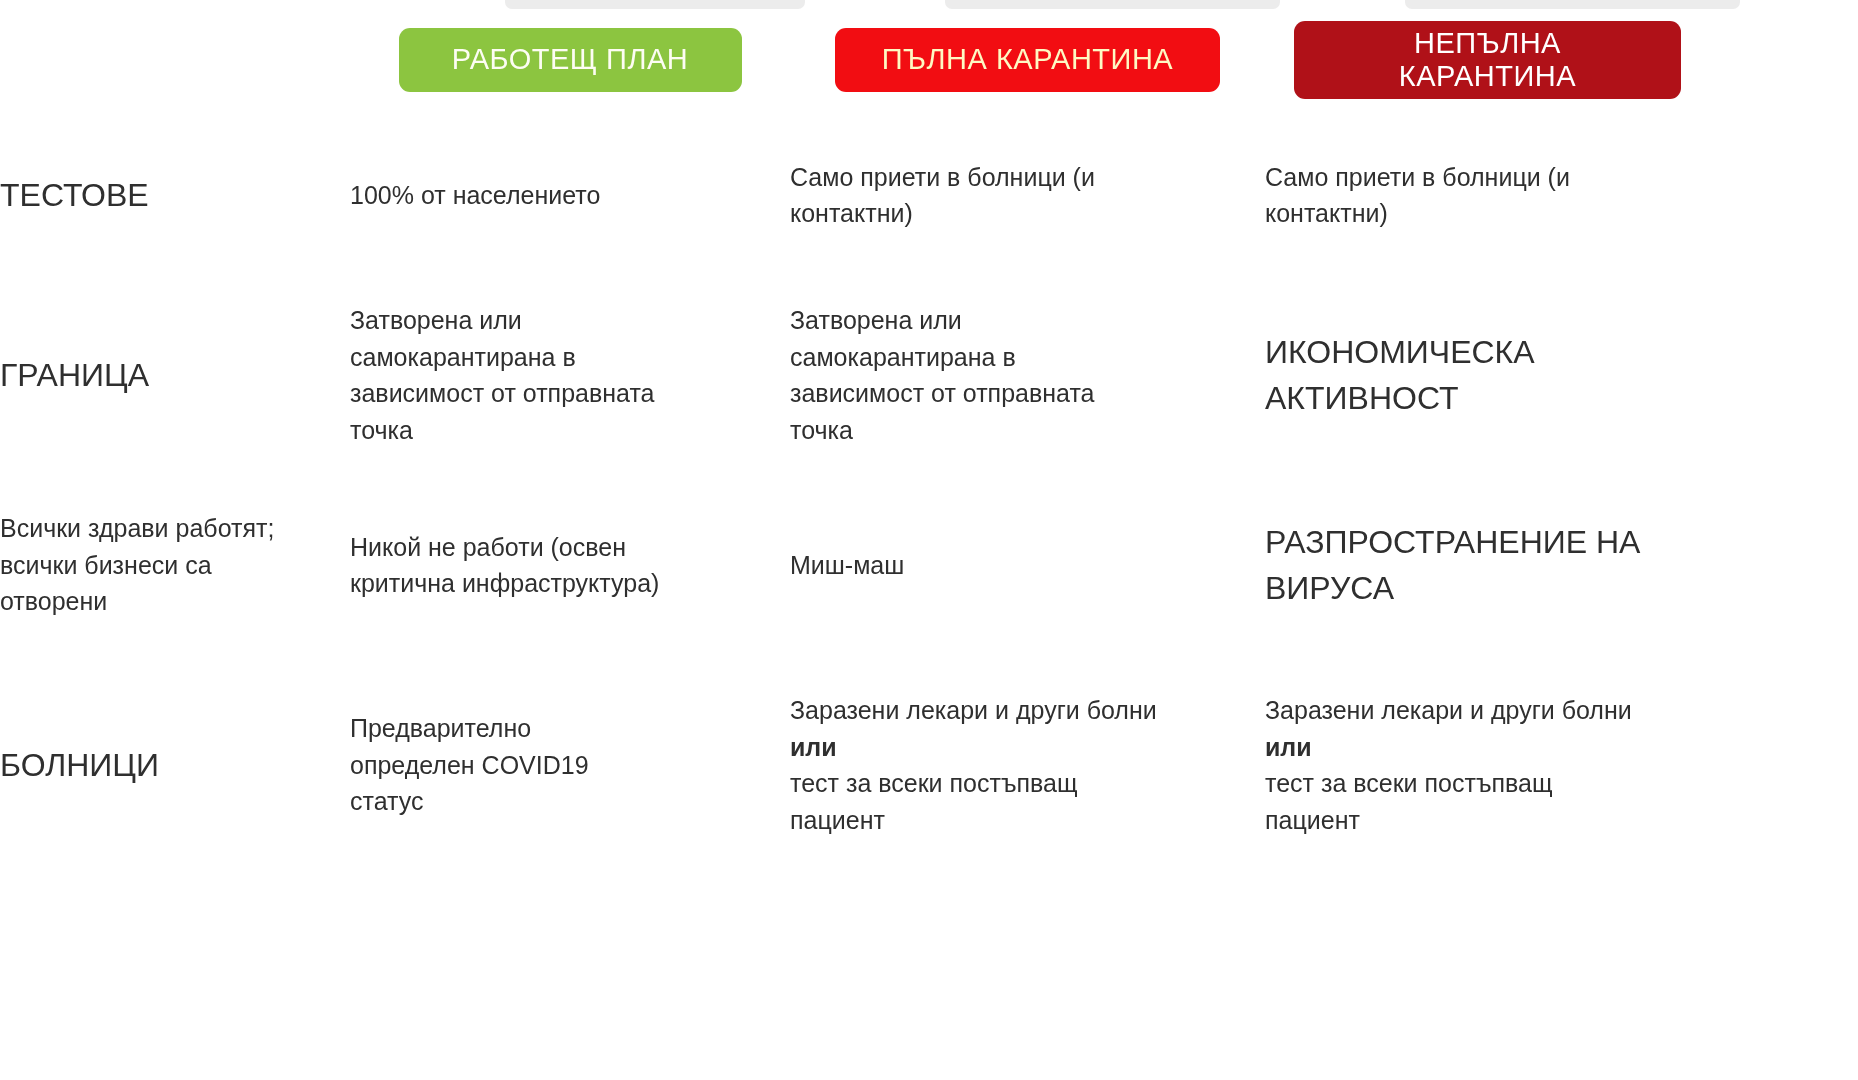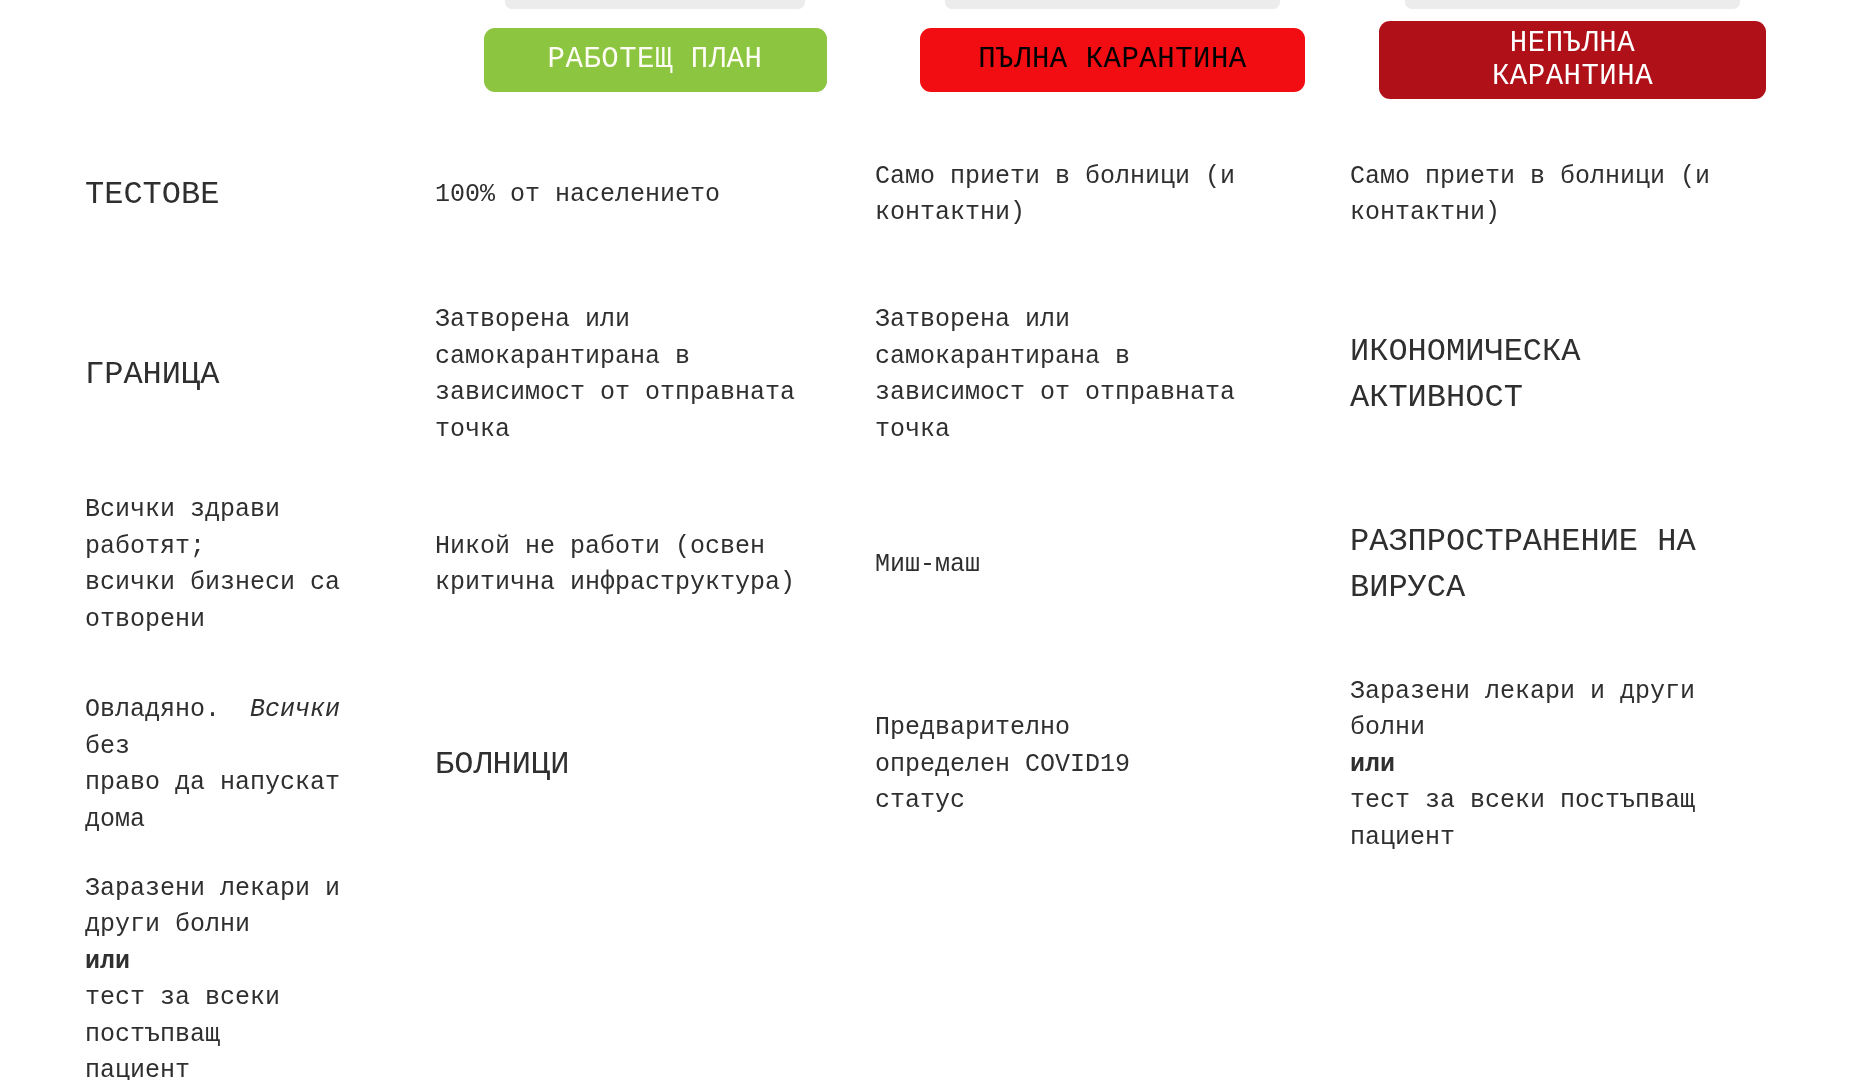--- a/index.html
+++ b/index.html
@@ -29,22 +29,20 @@
     border-radius: 0 0 7px 7px;
   }
   .sliver-1 { left: 505px;  width: 300px; }
   .sliver-2 { left: 945px;  width: 335px; }
   .sliver-3 { left: 1405px; width: 335px; }
 
   .grid {
     display: grid;
     grid-template-columns: 350px 440px 475px 445px;
     grid-template-rows: 120px 150px 210px 170px 230px 200px;
-    padding-left: 85px;
-    font-family: Liberation Mono, monospace;
   }
   .hcell {
     display: flex;
     align-items: center;
     justify-content: center;
   }
   .header-box {
     border-radius: 11px;
     min-height: 64px;
     display: flex;
@@ -89,21 +87,21 @@
   <div class="sliver sliver-2"></div>
   <div class="sliver sliver-3"></div>
 
   <div class="grid">
 
     <div class="hcell"></div>
     <div class="hcell">
       <div class="header-box w1" style="background: rgb(140, 197, 64); color: rgb(253, 253, 243);">РАБОТЕЩ ПЛАН</div>
     </div>
     <div class="hcell">
-      <div class="header-box w2" style="background: rgb(242, 13, 18); color: #000000;">ПЪЛНА КАРАНТИНА</div>
+      <div class="header-box w2" style="background: rgb(242, 13, 18); color: #fef9c3;">ПЪЛНА КАРАНТИНА</div>
     </div>
     <div class="hcell">
       <div class="header-box w3" style="background: rgb(176, 17, 24); color: rgb(255, 255, 255);">НЕПЪЛНА
 КАРАНТИНА</div>
     </div>
 
     <div class="row-label">ТЕСТОВЕ</div>
     <div class="cell c1"><span>100% от населението</span></div>
     <div class="cell c2"><span>Само приети в болници (и
 контактни)</span></div>
@@ -124,22 +122,20 @@
 АКТИВНОСТ</div>
     <div class="cell c1"><span>Всички здрави работят;
 всички бизнеси са
 отворени</span></div>
     <div class="cell c2"><span>Никой не работи (освен
 критична инфраструктура)</span></div>
     <div class="cell c3"><span>Миш-маш</span></div>
 
     <div class="row-label">РАЗПРОСТРАНЕНИЕ НА
 ВИРУСА</div>
-    <div class="cell c2"><span>Овладяно.&nbsp; </span><span style="font-style: italic;">Всички</span><span> без
-право да напускат дома</span></div>
 
     <div class="row-label">БОЛНИЦИ</div>
     <div class="cell c1"><span>Предварително
 определен COVID19
 статус</span></div>
     <div class="cell c2"><span>Заразени лекари и други болни
 </span><span style="font-weight: 700;">или</span><span>
 тест за всеки постъпващ
 пациент</span></div>
     <div class="cell c3"><span>Заразени лекари и други болни

